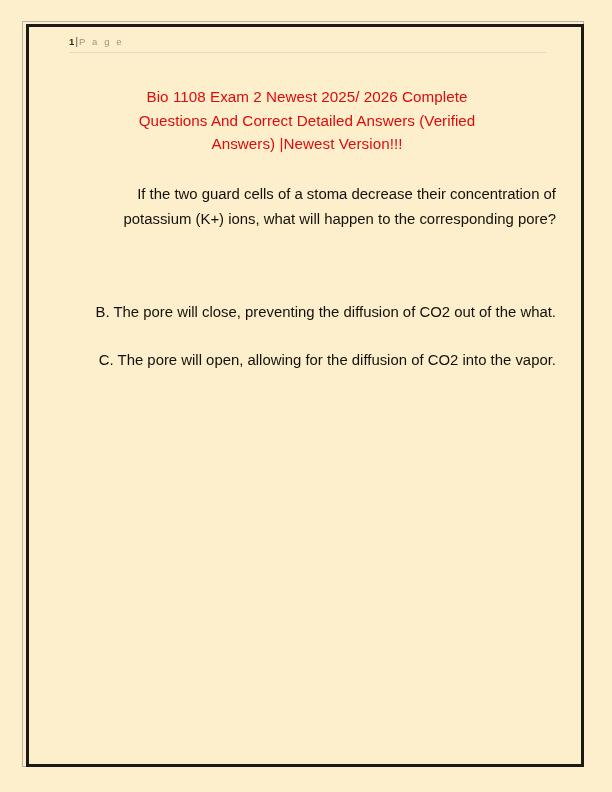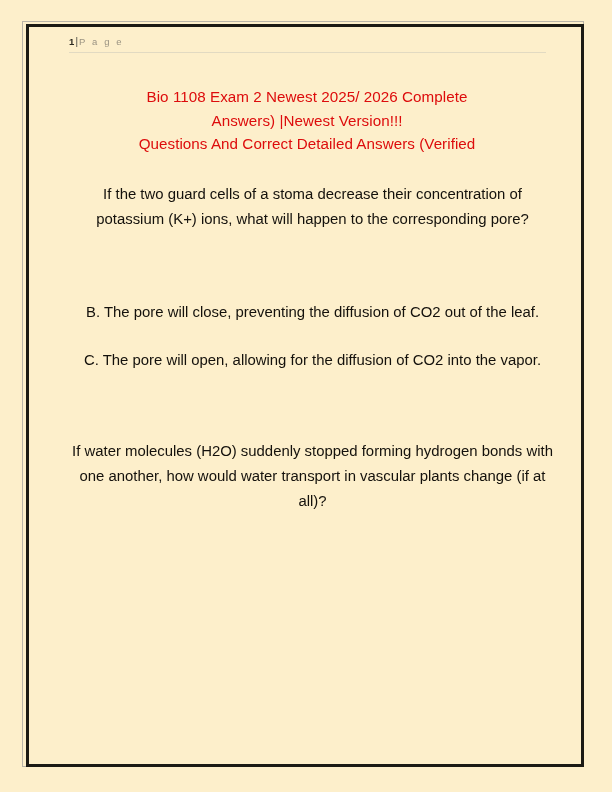--- a/index.html
+++ b/index.html
@@ -116,21 +116,21 @@
     left: 40px;
     top: 155px;
     width: 487px;
   }
 
   .para {
     color: #14110c;
     font-size: 14.9px;
     line-height: 25.2px;
     margin: 0;
-    text-align: center;
+    text-align: right;
   }
 
   .gap-lg { height: 46px; }
   .gap-md { height: 22px; }
   .gap-xl { height: 44px; }
 
   .hl {
     background: #ffff00;
     color: #14110c;
     box-decoration-break: clone;
@@ -150,42 +150,41 @@
 
     <div class="page-header">
       <div class="page-header-line">
         <span class="page-num">1</span><span class="page-sep">|</span><span class="page-word">P a g e</span>
       </div>
     </div>
     <div class="header-rule"></div>
 
     <div class="doc-title">
       <div>Bio 1108 Exam 2 Newest 2025/ 2026 Complete</div>
+      <div>Questions And Correct Detailed Answers (Verified</div>
       <div>Answers) |Newest Version!!!</div>
-      <div>Questions And Correct Detailed Answers (Verified</div>
     </div>
 
     <div class="body-block">
 
       <p class="para">If the two guard cells of a stoma decrease their concentration of potassium (K+) ions, what will happen to the corresponding pore?</p>
 
       <div class="gap-lg"></div>
 
 
       <div class="gap-md"></div>
 
-      <p class="para">B. The pore will close, preventing the diffusion of CO2 out of the leaf.</p>
+      <p class="para">B. The pore will close, preventing the diffusion of CO2 out of the what.</p>
 
       <div class="gap-md"></div>
 
       <p class="para">C. The pore will open, allowing for the diffusion of CO2 into the vapor.</p>
 
       <div class="gap-md"></div>
 
 
       <div class="gap-xl"></div>
 
-      <p class="para">If water molecules (H2O) suddenly stopped forming hydrogen bonds with one another, how would water transport in vascular plants change (if at all)?</p>
 
     </div>
 
   </div>
 </div>
 
 </body></html>

